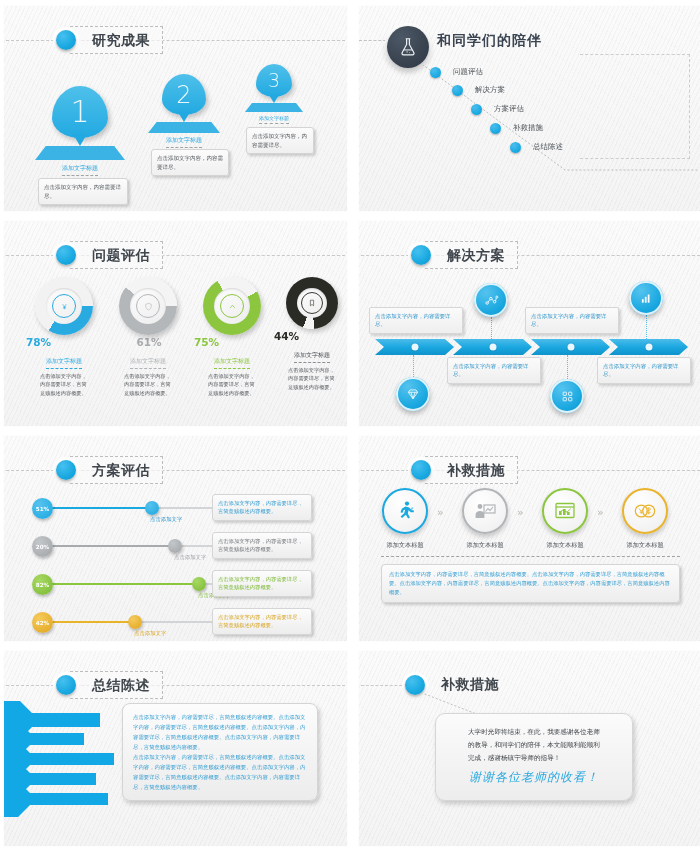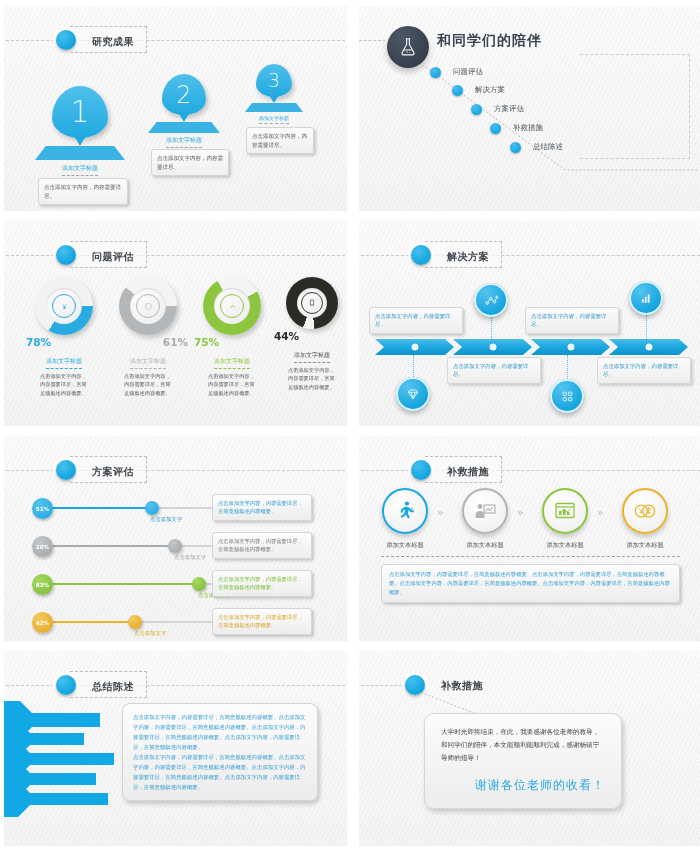--- a/index.html
+++ b/index.html
@@ -45,21 +45,21 @@
     z-index:3;
   }
   .hdr .titlebox {
     position:absolute; left:66px; top:-2px;
     padding:3px 12px 3px 22px;
     border:1px dashed #bdbdbd; border-left:none;
     background:rgba(250,250,250,.65);
     z-index:2;
   }
   .hdr .titlebox span {
-    font-size:10px; font-weight:bold; color:#40464d; letter-spacing:.5px;
+    font-size:14px; font-weight:bold; color:#40464d; letter-spacing:.5px;
   }
 
   
   .pins { position:absolute; left:0; top:46px; width:100%; height:160px; }
   .pin-grp { position:absolute; }
   .pin-head {
     position:relative;
     background:linear-gradient(180deg,#4fc0ea 0%,#21a9e1 100%);
     border-radius:50% 50% 50% 50% / 62% 62% 38% 38%;
     box-shadow:2px 3px 5px rgba(0,0,0,.22);
@@ -210,28 +210,28 @@
   }
   .pc-dash { position:absolute; left:22px; right:22px; top:120px; border-top:1px dashed #9fa3a6; }
   .ab-note {
     position:absolute; left:118px; top:52px; width:196px;
     background:linear-gradient(180deg,#fcfcfc,#ececec);
     border:1px solid #d4d4d4; border-radius:8px;
     box-shadow:2px 3px 4px rgba(0,0,0,.18);
     padding:8px 10px; font-size:5.4px; color:#2f9bd0; line-height:1.85;
   }
   .tk-box {
-    position:absolute; left:65px; top:62px; width:198px;
+    position:absolute; left:76px; top:62px; width:198px;
     background:linear-gradient(180deg,#fbfbfb,#ededed);
     border:1px solid #d6d6d6; border-radius:10px;
     box-shadow:2px 3px 5px rgba(0,0,0,.18);
-    padding:12px 16px 14px;
+    padding:12px 32px 14px;
   }
   .tk-body { font-size:6.6px; color:#3e4348; line-height:1.95; }
-  .tk-big { font-size:12px; color:#29a8e0; text-align:right; margin-top:12px; letter-spacing:1px;}
+  .tk-big { font-size:12px; color:#29a8e0; text-align:center; margin-top:4px; letter-spacing:1px;font-style:italic;}
 </style>
 </head>
 <body>
 
 <div class="deck">
 
   <div class="slide">
     <div class="hdr">
       <div class="rule"></div>
       <div class="dot"></div>
@@ -336,21 +336,21 @@
 
       <div class="donut-col" style="left:104px;">
         <div class="donut-wrap">
           <div class="donut" style="background:conic-gradient(from 90deg, #b4b7ba 0deg 220deg, #f4f4f4 220deg 360deg);"></div>
           <div class="donut-ico" style="color:#b4b7ba;">
             <svg width="9" height="9" viewBox="0 0 20 20" stroke="#b4b7ba" fill="none" stroke-width="1.4">
               <path d="M10 3l6 2v5c0 4-3 6.5-6 7.5C7 16.5 4 14 4 10V5z"></path>
             </svg>
           </div>
         </div>
-        <div class="pct" style="color:#a8abae; text-align:right; padding-left:2px;">61%</div>
+        <div class="pct" style="color:#a8abae; text-align:center; padding-left:2px;">61%</div>
         <div class="d-title" style="color:#b0b3b6; border-color:#b0b3b6;">添加文字标题</div>
         <div class="d-body">点击添加文字内容，内容需要详尽，言简意赅叙述内容概要。</div>
       </div>
 
       <div class="donut-col" style="left:188px;">
         <div class="donut-wrap">
           <div class="donut" style="background:conic-gradient(from 60deg, #8cc63f 0deg 270deg, #f4f4f4 270deg 360deg);"></div>
           <div class="donut-ico" style="color:#8cc63f;">
             <svg width="9" height="9" viewBox="0 0 20 20" stroke="#8cc63f" fill="none" stroke-width="1.6">
               <path d="M5 13l5-6 5 6"></path>

